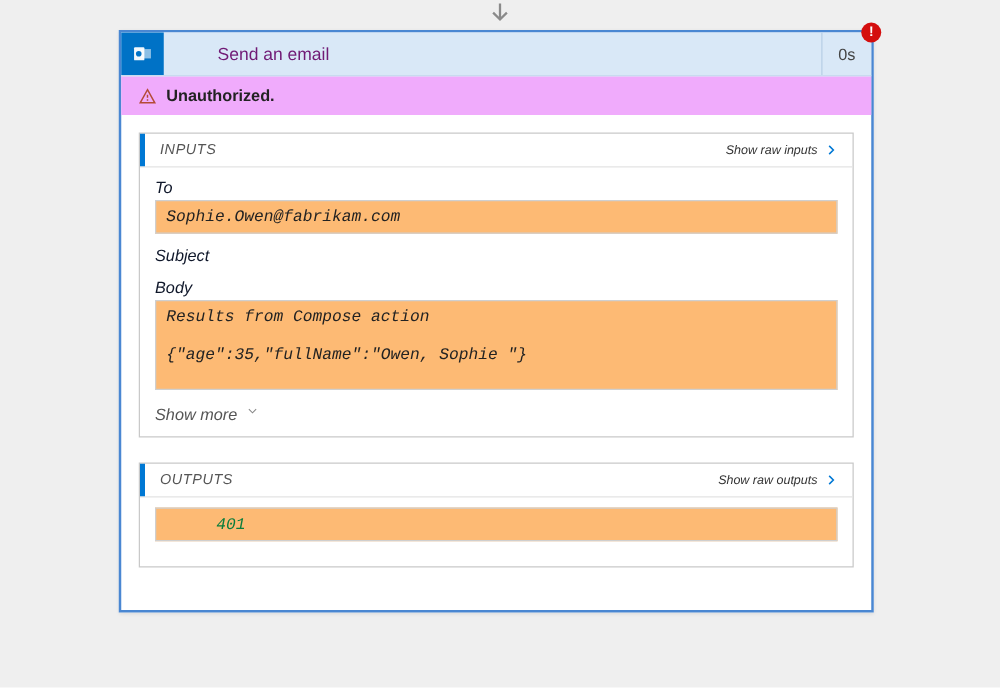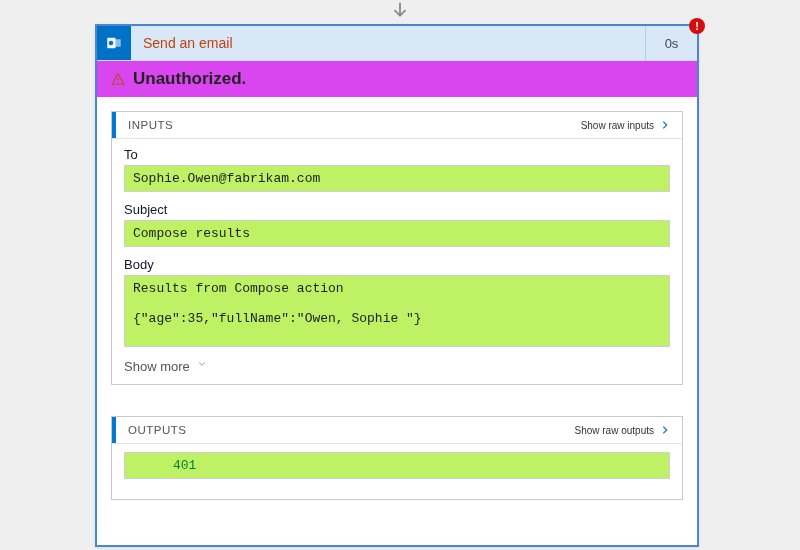--- a/index.html
+++ b/index.html
@@ -44,24 +44,25 @@
     align-items: center;
     justify-content: center;
     color: #fff;
   }
   .card-header .title {
     flex: 1;
     display: flex;
     align-items: center;
     padding-left: 12px;
     font-size: 14px;
-    color: #c2410c;
+    color: #701a75;
+    margin-left: 31px;
   }
   .card-header .duration {
-    width: 52px;
+    width: 40px;
     border-left: 1px solid #b8cee6;
     display: flex;
     align-items: center;
     justify-content: center;
     font-size: 13px;
     color: #444;
   }
   .badge-error {
     position: absolute;
     top: -8px;
@@ -72,35 +73,36 @@
     border-radius: 50%;
     color: #fff;
     font-size: 11px;
     font-weight: bold;
     display: flex;
     align-items: center;
     justify-content: center;
     line-height: 1;
   }
   .error-banner {
-    background: #d946ef;
+    background: #f0abfc;
     padding: 8px 14px;
     display: flex;
     align-items: center;
     gap: 8px;
-    font-size: 17px;
+    font-size: 13px;
   }
   .error-banner .warn-icon { color: #b44b36; }
   .error-banner .msg { font-weight: 600; color: #222; }
   .card-body {
     padding: 14px 14px 14px 14px;
   }
   .section {
     border: 1px solid #c9c9c9;
-    margin-bottom: 31px;
+    margin-bottom: 20px;
+    font-style: italic;
   }
   .section-header {
     display: flex;
     align-items: center;
     justify-content: space-between;
     padding: 6px 12px 6px 10px;
     border-bottom: 1px solid #e3e3e3;
     position: relative;
   }
   .section-header::before {
@@ -138,21 +140,21 @@
     font-size: 13px;
     color: #0f172a;
     margin-bottom: 3px;
   }
   .field-value {
     border: 1px solid #cfcfcf;
     padding: 5px 8px;
     font-family: Consolas, "Courier New", monospace;
     font-size: 13px;
     color: #222;
-    background: #bef264;
+    background: #fdba74;
     white-space: pre-wrap;
     min-height: 24px;
   }
   .field-value.body-val {
     min-height: 72px;
   }
   .field-value.status-val {
     color: #0a7d3c;
     padding-left: 48px;
   }
@@ -213,21 +215,20 @@
           </span>
         </span>
       </div>
       <div class="section-body">
         <div class="field">
           <div class="field-label">To</div>
           <div class="field-value">Sophie.Owen@fabrikam.com</div>
         </div>
         <div class="field">
           <div class="field-label">Subject</div>
-          <div class="field-value">Compose results</div>
         </div>
         <div class="field">
           <div class="field-label">Body</div>
           <div class="field-value body-val">Results from Compose action
 
 {"age":35,"fullName":"Owen, Sophie "}</div>
         </div>
         <div class="show-more">
           <span>Show more</span>
           <span class="chev-down">

